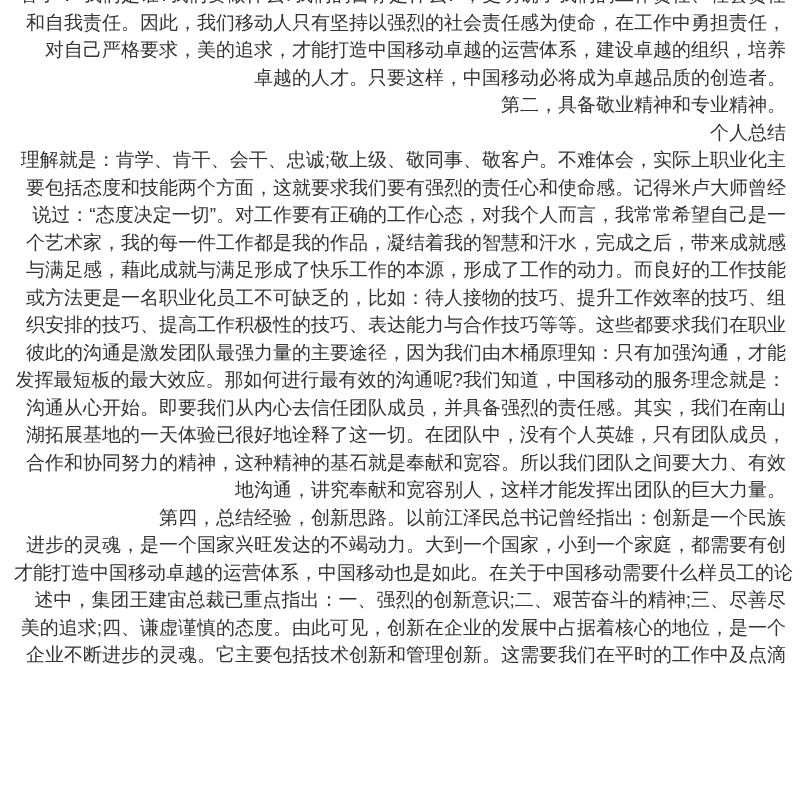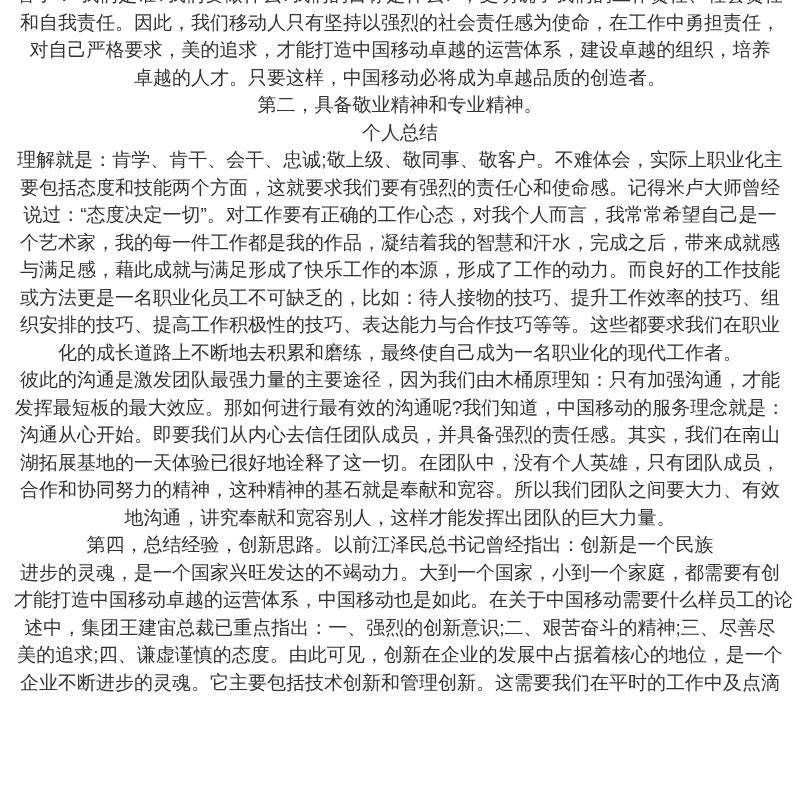--- a/index.html
+++ b/index.html
@@ -20,21 +20,21 @@
     margin-top: -19px;
     background: #ffffff;
     font-family: "Liberation Sans", "DejaVu Sans", sans-serif;
     font-size: 19px;
     line-height: 27.5px;
     color: #333333;
     overflow: hidden;
   }
   .line {
     white-space: nowrap;
-    text-align: center;
+    text-align: right;
   }
   .line .seg-bold {
     font-weight: 700;
     color: #222222;
   }
 </style>
 </head>
 <body>
 
 <div class="doc-page">
@@ -44,21 +44,20 @@
   <div class="line">卓越的人才。只要这样，中国移动必将成为卓越品质的创造者。</div>
   <div class="line">第二，具备敬业精神和专业精神。</div>
   <div class="line">个人总结</div>
   <div class="line">理解就是：肯学、肯干、会干、忠诚;敬上级、敬同事、敬客户。不难体会，实际上职业化主</div>
   <div class="line">要包括态度和技能两个方面，这就要求我们要有强烈的责任心和使命感。记得米卢大师曾经</div>
   <div class="line">说过：“态度决定一切”。对工作要有正确的工作心态，对我个人而言，我常常希望自己是一</div>
   <div class="line">个艺术家，我的每一件工作都是我的作品，凝结着我的智慧和汗水，完成之后，带来成就感</div>
   <div class="line">与满足感，藉此成就与满足形成了快乐工作的本源，形成了工作的动力。而良好的工作技能</div>
   <div class="line">或方法更是一名职业化员工不可缺乏的，比如：待人接物的技巧、提升工作效率的技巧、组</div>
   <div class="line">织安排的技巧、提高工作积极性的技巧、表达能力与合作技巧等等。这些都要求我们在职业</div>
-  <div class="line">化的成长道路上不断地去积累和磨练，最终使自己成为一名职业化的现代工作者。</div>
   <div class="line">彼此的沟通是激发团队最强力量的主要途径，因为我们由木桶原理知：只有加强沟通，才能</div>
   <div class="line">发挥最短板的最大效应。那如何进行最有效的沟通呢?我们知道，中国移动的服务理念就是：</div>
   <div class="line">沟通从心开始。即要我们从内心去信任团队成员，并具备强烈的责任感。其实，我们在南山</div>
   <div class="line">湖拓展基地的一天体验已很好地诠释了这一切。在团队中，没有个人英雄，只有团队成员，</div>
   <div class="line">合作和协同努力的精神，这种精神的基石就是奉献和宽容。所以我们团队之间要大力、有效</div>
   <div class="line">地沟通，讲究奉献和宽容别人，这样才能发挥出团队的巨大力量。</div>
   <div class="line">第四，总结经验，创新思路。以前江泽民总书记曾经指出：创新是一个民族</div>
   <div class="line">进步的灵魂，是一个国家兴旺发达的不竭动力。大到一个国家，小到一个家庭，都需要有创</div>
   <div class="line">才能打造中国移动卓越的运营体系，中国移动也是如此。在关于中国移动需要什么样员工的论</div>
   <div class="line">述中，集团王建宙总裁已重点指出：一、强烈的创新意识;二、艰苦奋斗的精神;三、尽善尽</div>

